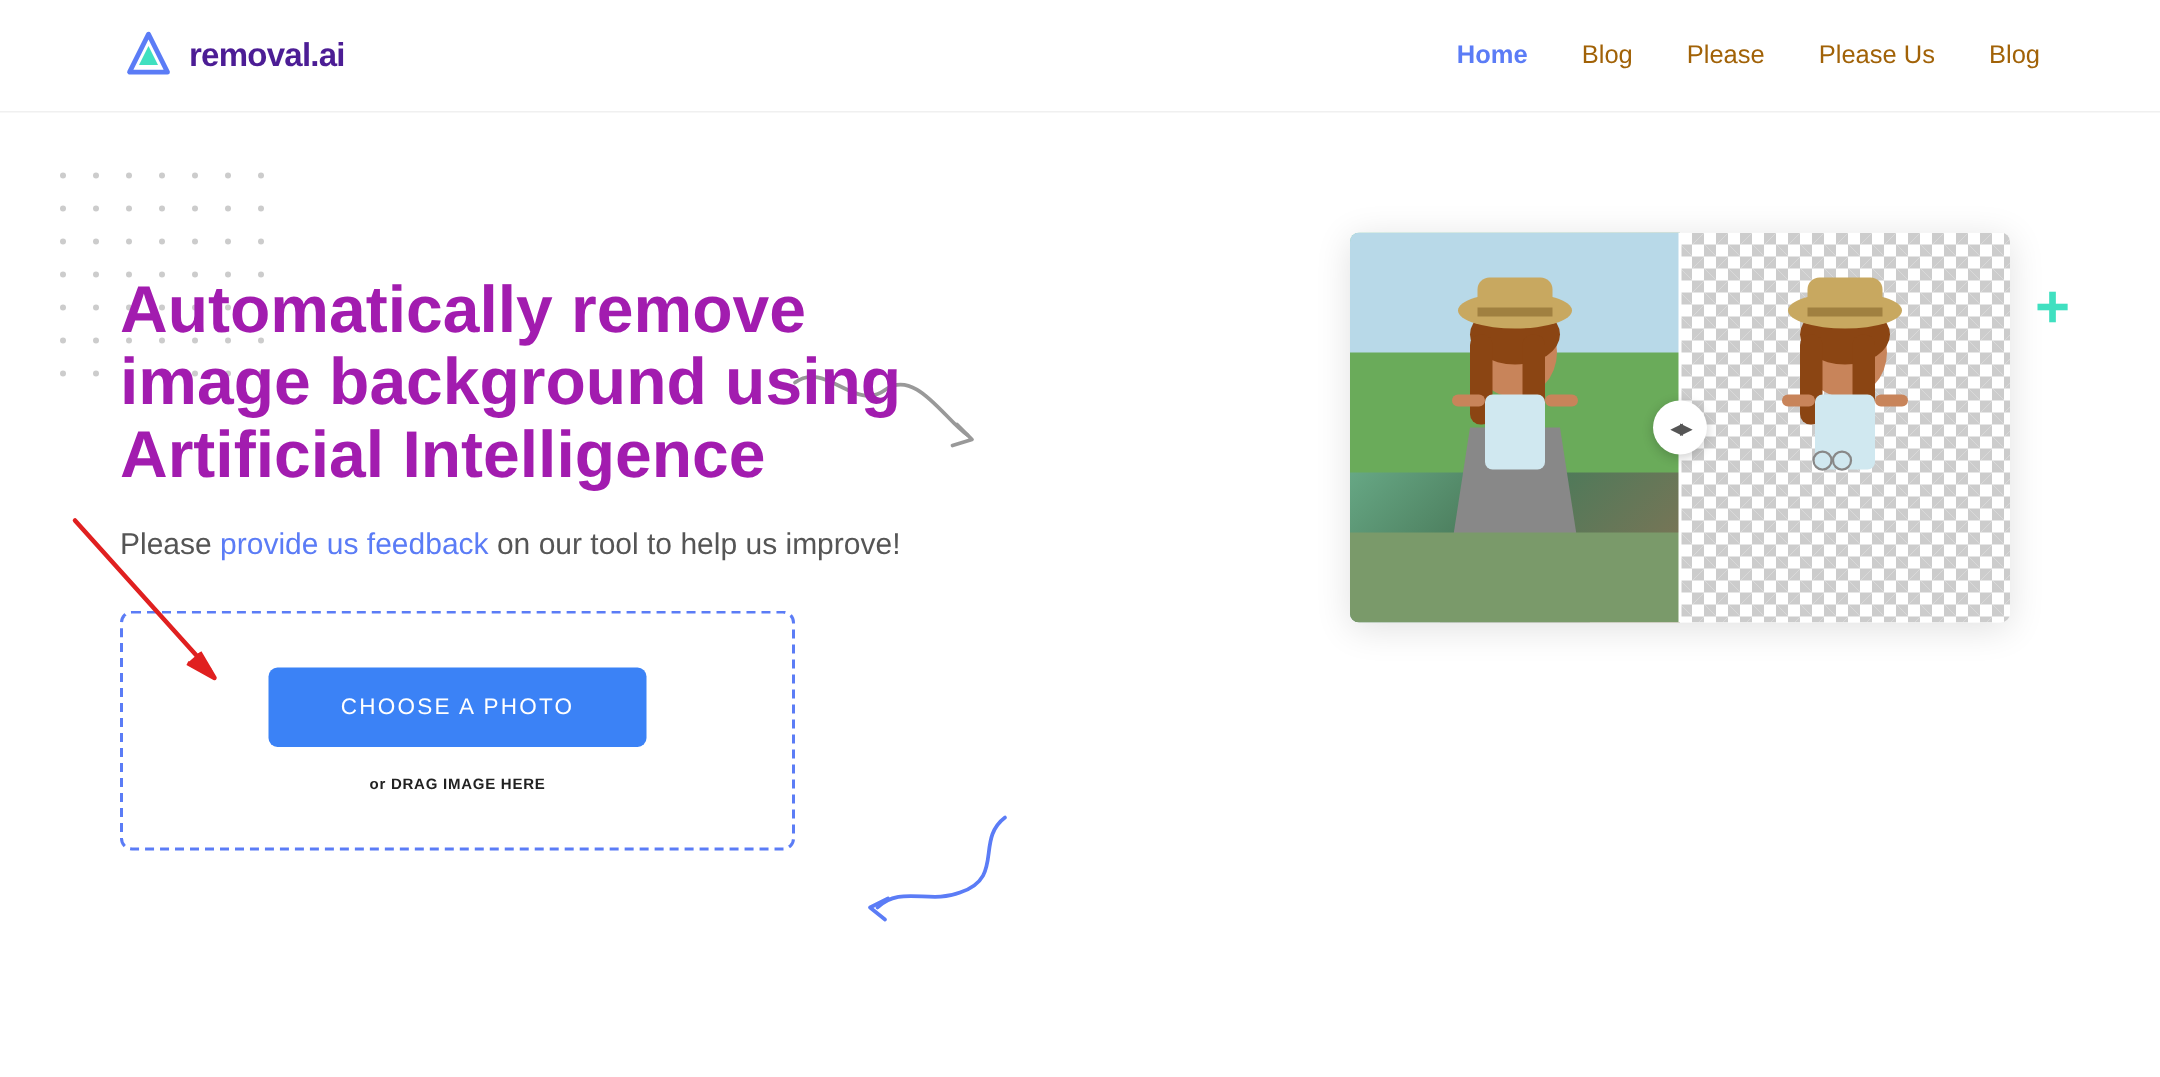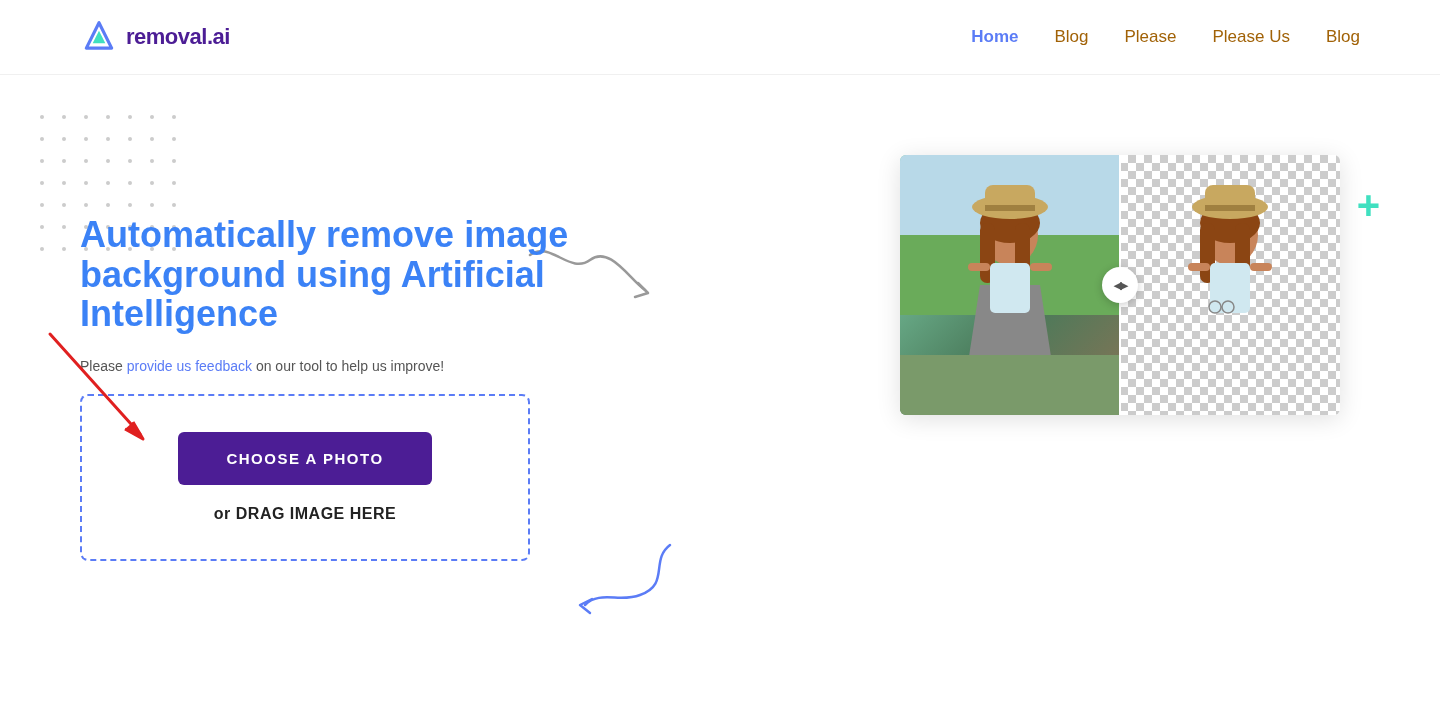--- a/index.html
+++ b/index.html
@@ -79,34 +79,34 @@
       gap: 6px;
     }
     .dot {
       width: 4px;
       height: 4px;
       background: #ccc;
       border-radius: 50%;
     }
 
     .hero-title {
-      font-size: 36px;
+      font-size: 44px;
       font-weight: 900;
-      color: #3b82f6;
+      color: #a21caf;
       line-height: 1.1;
       margin-bottom: 24px;
       position: relative;
       z-index: 2;
-      margin-top: 80px;
+      margin-top: 48px;
     }
 
     .feedback-text {
-      font-size: 14px;
+      font-size: 20px;
       color: #555;
-      margin-bottom: 20px;
+      margin-bottom: 32px;
       position: relative;
       z-index: 2;
     }
     .feedback-text a {
       color: #5b7cf6;
       text-decoration: none;
     }
 
     
     .upload-box {
@@ -117,35 +117,35 @@
       flex-direction: column;
       align-items: center;
       justify-content: center;
       width: 450px;
       position: relative;
       z-index: 2;
       background: #fff;
     }
 
     .choose-btn {
-      background: #4c1d95;
+      background: #3b82f6;
       color: #fff;
       border: none;
       border-radius: 6px;
       padding: 18px 48px;
       font-size: 15px;
-      font-weight: 700;
+      font-weight: 400;
       letter-spacing: 1.5px;
       text-transform: uppercase;
       cursor: pointer;
       margin-bottom: 20px;
     }
 
     .drag-text {
-      font-size: 16px;
+      font-size: 10px;
       font-weight: 700;
       color: #222;
       letter-spacing: 0.5px;
     }
 
     
     .right-col {
       position: relative;
       flex: 0 0 auto;
       width: 460px;

